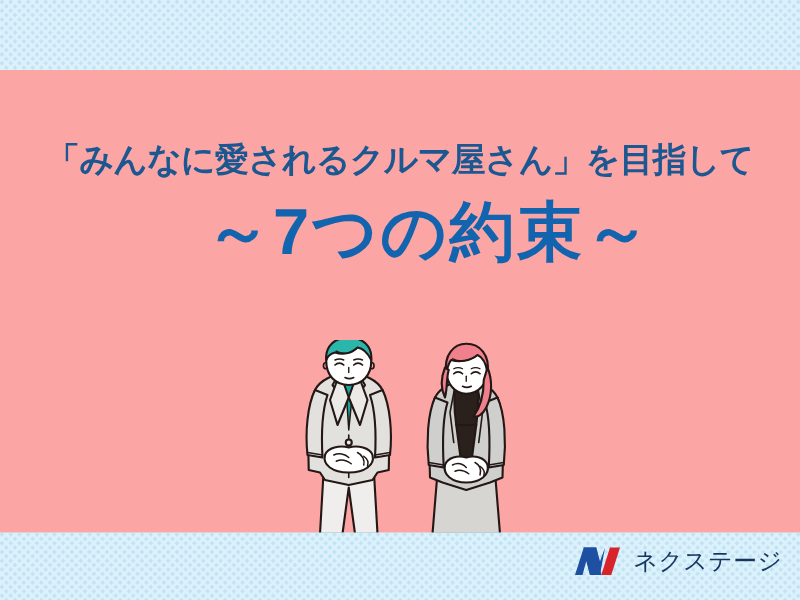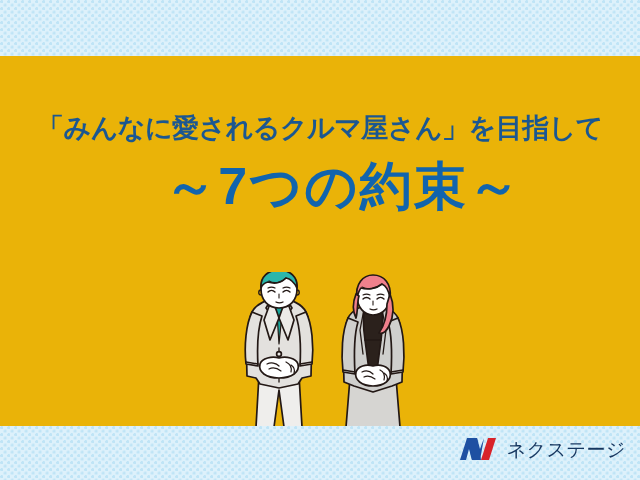--- a/index.html
+++ b/index.html
@@ -9,21 +9,21 @@
     background: #ffffff;
   }
   body {
     font-family: "Liberation Sans", "DejaVu Sans", sans-serif;
   }
 
   .stage {
     position: relative;
     width: 640px;
     height: 480px;
-    background: #eab308;
+    background: #fca5a5;
     overflow: hidden;
   }
 
   
   .dot-band {
     position: absolute;
     left: 0;
     width: 640px;
     background-color: #ddf1fb;
     background-image:

